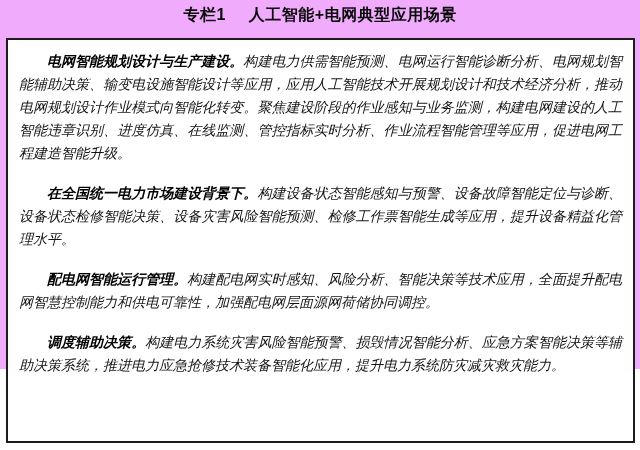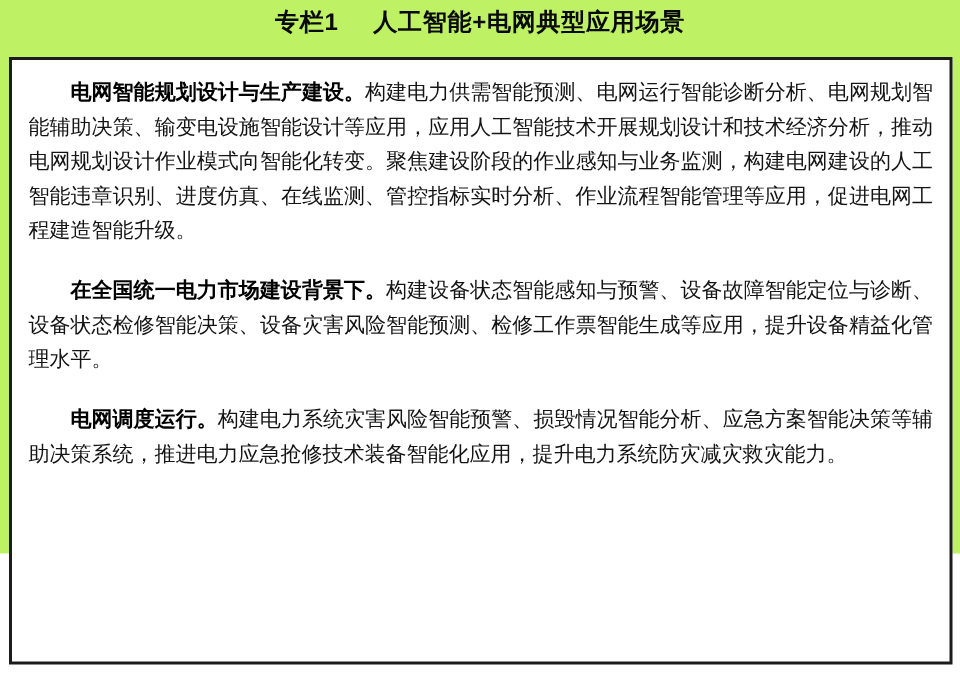--- a/index.html
+++ b/index.html
@@ -9,21 +9,21 @@
     width: 640px;
     height: 450px;
     overflow: hidden;
     font-family: "Liberation Sans", sans-serif;
     color: #111111;
   }
   .page {
     position: relative;
     width: 640px;
     height: 369px;
-    background: #bef264;
+    background: #f0abfc;
   }
   .doc-title {
     position: absolute;
     top: 5px;
     left: 0;
     width: 100%;
     text-align: center;
     font-size: 16px;
     font-weight: bold;
     color: #0a0a0a;
@@ -46,20 +46,21 @@
   }
   .para {
     margin: 0 0 17px 0;
     font-size: 14px;
     line-height: 23px;
     text-align: justify;
     text-justify: inter-ideograph;
     text-indent: 2em;
     color: #141414;
     word-break: break-all;
+    font-style: italic;
   }
   .para:last-child {
     margin-bottom: 0;
   }
   .para b {
     font-weight: bold;
     color: #000000;
   }
 </style>
 </head>
@@ -70,17 +71,18 @@
   <div class="doc-title">
     <span class="title-label">专栏1</span><span>人工智能+电网典型应用场景</span>
   </div>
 
   <div class="content-box">
     <p class="para"><b>电网智能规划设计与生产建设。</b><span>构建电力供需智能预测、电网运行智能诊断分析、电网规划智能辅助决策、输变电设施智能设计等应用，应用人工智能技术开展规划设计和技术经济分析，推动电网规划设计作业模式向智能化转变。聚焦建设阶段的作业感知与业务监测，构建电网建设的人工智能违章识别、进度仿真、在线监测、管控指标实时分析、作业流程智能管理等应用，促进电网工程建造智能升级。</span></p>
 
 
     <p class="para"><b>在全国统一电力市场建设背景下。</b><span>构建设备状态智能感知与预警、设备故障智能定位与诊断、设备状态检修智能决策、设备灾害风险智能预测、检修工作票智能生成等应用，提升设备精益化管理水平。</span></p>
 
+    <p class="para"><b>配电网智能运行管理。</b><span>构建配电网实时感知、风险分析、智能决策等技术应用，全面提升配电网智慧控制能力和供电可靠性，加强配电网层面源网荷储协同调控。</span></p>
 
-    <p class="para"><b>电网调度运行。</b><span>构建电力系统灾害风险智能预警、损毁情况智能分析、应急方案智能决策等辅助决策系统，推进电力应急抢修技术装备智能化应用，提升电力系统防灾减灾救灾能力。</span></p>
+    <p class="para"><b>调度辅助决策。</b><span>构建电力系统灾害风险智能预警、损毁情况智能分析、应急方案智能决策等辅助决策系统，推进电力应急抢修技术装备智能化应用，提升电力系统防灾减灾救灾能力。</span></p>
   </div>
 
 </div>
 
 </body></html>

